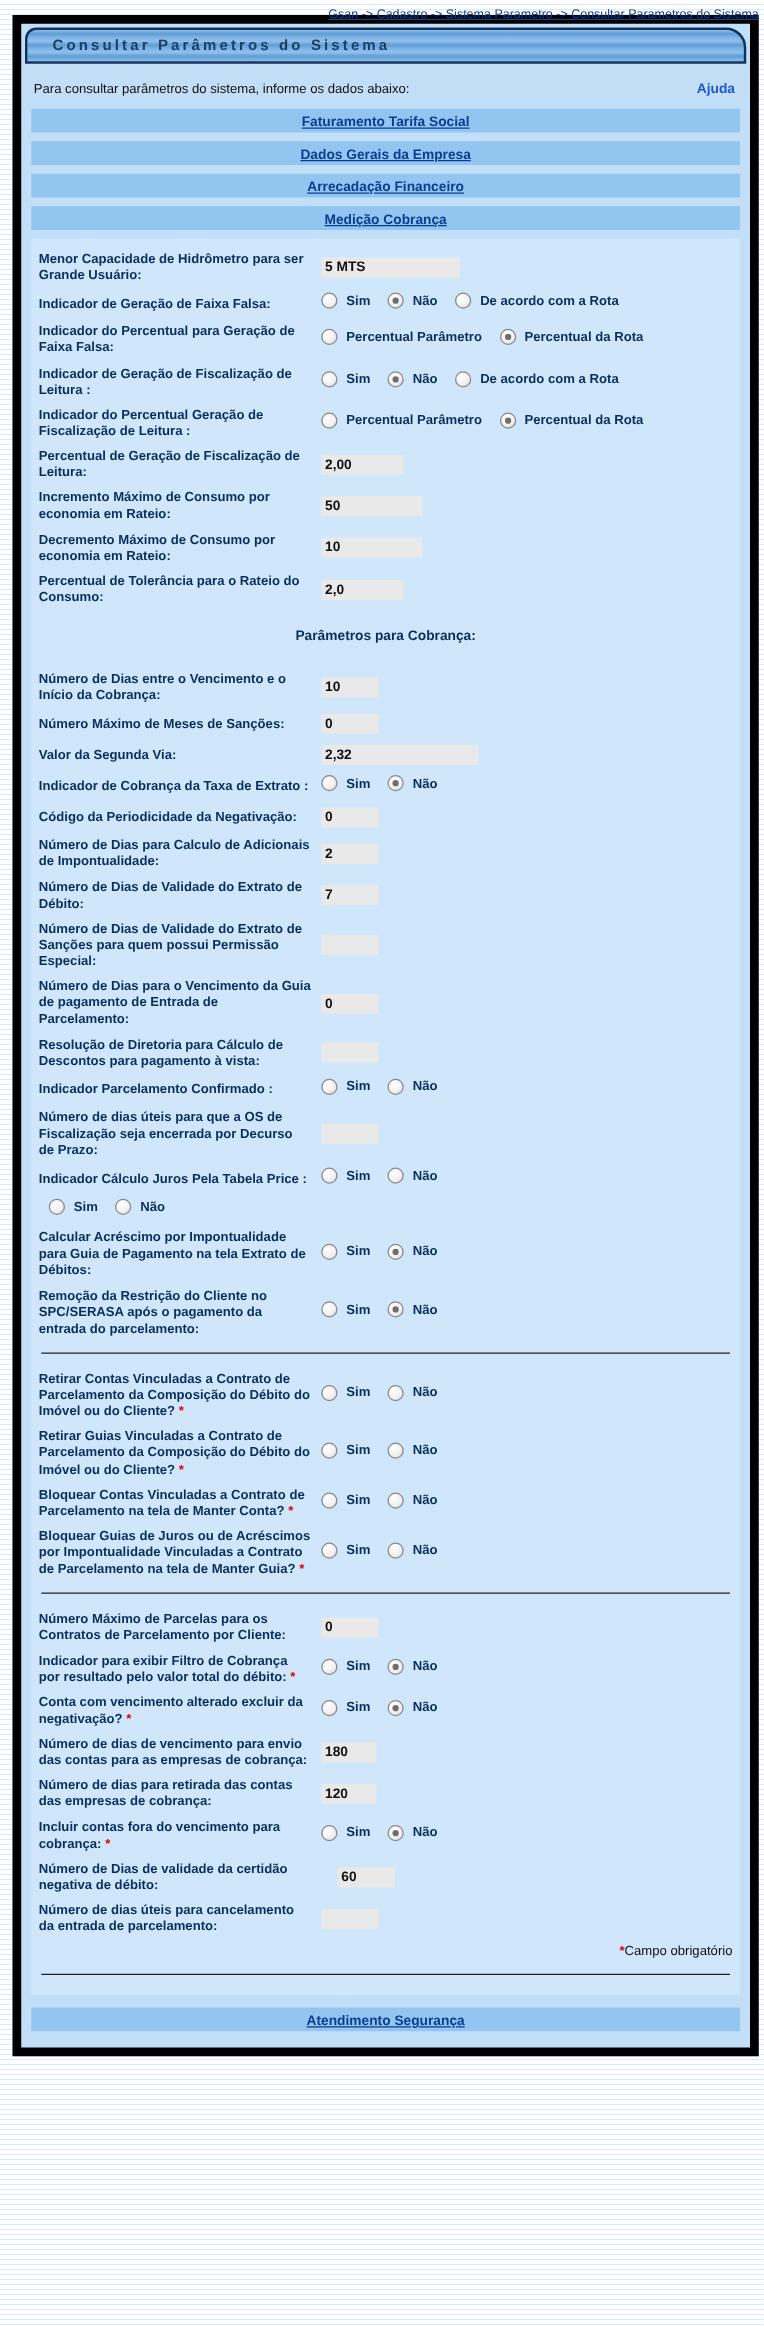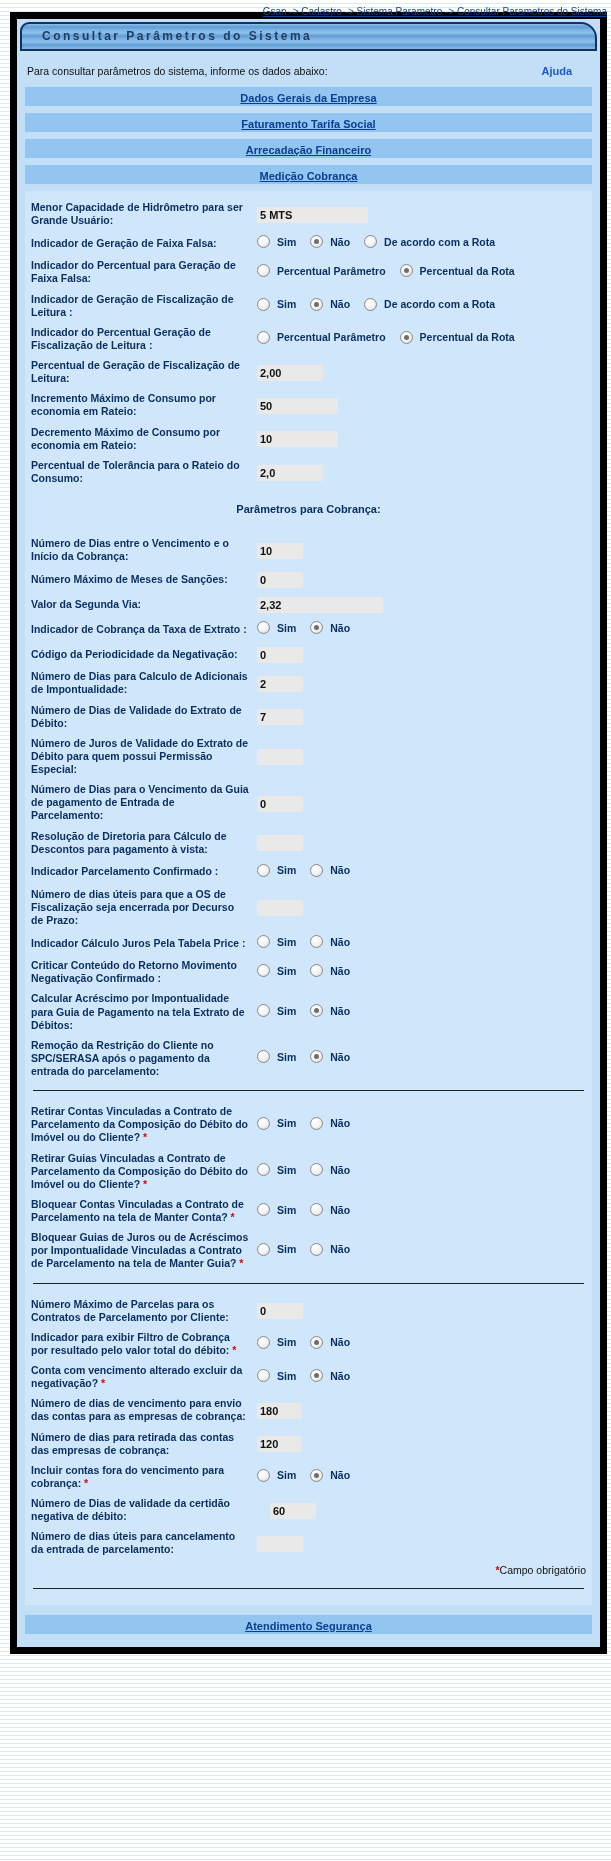--- a/index.html
+++ b/index.html
@@ -23,21 +23,21 @@
   .title-bar{
     margin:3px 3px 8px 3px;height:25px;line-height:25px;
     border:2px solid #12335e;border-bottom-width:2px;
     border-radius:9px 16px 0 0;
     background:repeating-linear-gradient(180deg,#8fc0ec 0px,#5f9dd4 3px,#7fb4e5 6px,#8fc0ec 9px);
     padding-left:20px;
     font-size:12px;font-weight:bold;letter-spacing:2.5px;color:#1c3e63;
   }
   .intro-row{
     display:flex;justify-content:space-between;align-items:center;
-    margin:14px 26px 10px 10px;
+    margin:14px 10px 10px 10px;
   }
   .intro-text{font-size:10.5px;color:#111;}
   .help-link{font-size:11px;font-weight:bold;color:#1f57cd;cursor:pointer;margin-right:2px;}
   .section-bar{
     margin:0 8px 7px 8px;height:19px;line-height:19px;text-align:center;
     background:#92c5f0;cursor:pointer;
   }
   .section-bar a{font-size:11px;font-weight:bold;color:#0b3e91;text-decoration:underline;}
   .form-panel{
     margin:0 8px 10px 8px;background:#cfe6fb;padding:10px 6px 2px 6px;
@@ -89,24 +89,24 @@
   <div class="title-bar">
     <span>Consultar Parâmetros do Sistema</span>
   </div>
 
   <div class="intro-row">
     <span class="intro-text">Para consultar parâmetros do sistema, informe os dados abaixo:</span>
     <span class="help-link">Ajuda</span>
   </div>
 
   <div class="section-bar">
+    <a>Faturamento Tarifa Social</a>
+  </div>
+  <div class="section-bar">
     <a>Dados Gerais da Empresa</a>
-  </div>
-  <div class="section-bar">
-    <a>Faturamento Tarifa Social</a>
   </div>
   <div class="section-bar">
     <a>Arrecadação Financeiro</a>
   </div>
   <div class="section-bar">
     <a>Medição Cobrança</a>
   </div>
 
   <div class="form-panel">
     <div>
@@ -205,21 +205,21 @@
         </div>
         <div class="row">
           <div class="lbl">Número de Dias para Calculo de Adicionais de Impontualidade:</div>
           <div class="ctl"><span class="tinput" style="width: 40px;">2</span></div>
         </div>
         <div class="row">
           <div class="lbl">Número de Dias de Validade do Extrato de Débito:</div>
           <div class="ctl"><span class="tinput" style="width: 40px;">7</span></div>
         </div>
         <div class="row">
-          <div class="lbl">Número de Juros de Validade do Extrato de Débito para quem possui Permissão Especial:</div>
+          <div class="lbl">Número de Dias de Validade do Extrato de Sanções para quem possui Permissão Especial:</div>
           <div class="ctl"><span class="tinput" style="width: 40px;">&nbsp;</span></div>
         </div>
         <div class="row">
           <div class="lbl">Número de Dias para o Vencimento da Guia de pagamento de Entrada de Parcelamento:</div>
           <div class="ctl"><span class="tinput" style="width: 40px;">0</span></div>
         </div>
         <div class="row">
           <div class="lbl">Resolução de Diretoria para Cálculo de Descontos para pagamento à vista:</div>
           <div class="ctl"><span class="tinput" style="width: 40px;">&nbsp;</span></div>
         </div>
@@ -241,21 +241,20 @@
           <div class="lbl">Indicador Cálculo Juros Pela Tabela Price :</div>
           <div class="ctl"><span class="ropt">
               <span class="radio"></span>
               <span class="rlabel">Sim</span>
             </span><span class="ropt">
               <span class="radio"></span>
               <span class="rlabel">Não</span>
             </span></div>
         </div>
         <div class="row">
-          <div class="lbl">Criticar Conteúdo do Retorno Movimento Negativação Confirmado :</div>
           <div class="ctl"><span class="ropt">
               <span class="radio"></span>
               <span class="rlabel">Sim</span>
             </span><span class="ropt">
               <span class="radio"></span>
               <span class="rlabel">Não</span>
             </span></div>
         </div>
         <div class="row">
           <div class="lbl">Calcular Acréscimo por Impontualidade para Guia de Pagamento na tela Extrato de Débitos:</div>

